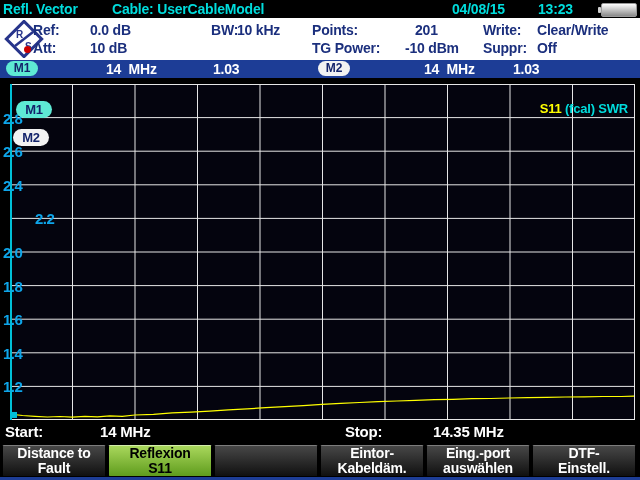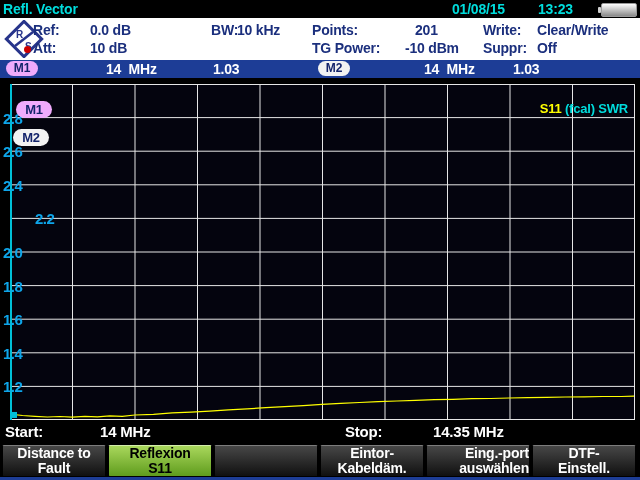--- a/index.html
+++ b/index.html
@@ -13,21 +13,21 @@
   #battery{left:601px;top:3px;width:34px;height:12px;background:linear-gradient(#ffffff,#8a8a8a);
            border:1px solid #9a9a9a;border-radius:2px;}
   #battery::before{content:"";position:absolute;left:-4px;top:3px;width:3px;height:6px;background:#cfcfcf;border-radius:1px;}
   
   #settings{left:0;top:18px;width:640px;height:42px;background:#ffffff;}
   .set-txt{color:#1b2f7d;font-size:14px;white-space:pre;}
   #att-bullet{left:24px;top:46px;width:7px;height:7px;border-radius:50%;background:#cc0000;}
   
   #markerbar{left:0;top:60px;width:640px;height:18px;background:#1d3d96;}
   .mk-oval{height:15px;border-radius:8px;color:#14246b;font-size:12px;text-align:center;line-height:15px;}
-  .mk-red{background:#f0abfc;}
+  .mk-red{background:#5eead4;}
   .mk-white{background:#f2f2f2;}
   .mk-txt{color:#ffffff;font-size:14px;top:1px;white-space:pre;}
   
   #graph{left:10px;top:84px;width:625px;height:336px;}
   .ylabel{position:absolute;color:#0ea5e9;font-size:15px;letter-spacing:-0.5px;width:34px;}
   .g-oval{position:absolute;width:36px;height:17px;border-radius:9px;font-size:13px;text-align:center;line-height:17px;color:#14246b;z-index:5;}
   #s11title{right:7px;top:2px;font-size:13px;white-space:pre;}
   .ttl-s11{color:#ffff00;} .ttl-rest{color:#00dcdc;}
   
   #axisbar{left:0;top:420px;width:564px;height:24px;background:#000;}
@@ -41,21 +41,22 @@
   .softkey.selected{background:linear-gradient(#a9d75c,#5f9c1d);color:#000;border-top:1px solid #d3ecab;}
   #bottomstrip{left:0;top:477px;width:640px;height:3px;background:#1d3d96;}
 </style>
 </head>
 <body>
 
 <div id="screen">
 
   <div class="abs" id="header">
     <span class="abs hdr-txt" style="left:3px;">Refl. Vector</span>
-    <span class="abs hdr-txt" style="left:452px;">01/08/15</span>
+    <span class="abs hdr-txt" style="left:112px;">Cable: UserCableModel</span>
+    <span class="abs hdr-txt" style="left:452px;">04/08/15</span>
     <span class="abs hdr-txt" style="left:538px;">13:23</span>
     <div class="abs" id="battery"></div>
   </div>
 
   <div class="abs" id="settings">
     <svg class="abs" style="left:4px;top:2px;" width="40" height="38" viewBox="0 0 40 38">
       <rect x="7.5" y="6.5" width="25" height="25" transform="rotate(45 20 19)" fill="#ffffff" stroke="#27348b" stroke-width="3"></rect>
       <line x1="11" y1="26" x2="29" y2="12" stroke="#27348b" stroke-width="2.5"></line>
       <text x="12" y="18" font-size="10" font-weight="bold" fill="#27348b" font-family="Liberation Sans, sans-serif">R</text>
       <text x="21" y="30" font-size="10" font-weight="bold" fill="#27348b" font-family="Liberation Sans, sans-serif">S</text>
@@ -138,20 +139,20 @@
   </div>
 
   <div class="abs" id="softkeys">
       <div class="softkey" style="left: 2px;">Distance to
 Fault</div>
       <div class="softkey selected" style="left: 108px;">Reflexion
 S11</div>
       <div class="softkey" style="left: 214px;"></div>
       <div class="softkey" style="left: 320px;">Eintor-
 Kabeldäm.</div>
-      <div class="softkey" style="left: 426px; text-align: right;">Eing.-port
+      <div class="softkey" style="left: 426px;">Eing.-port
 auswählen</div>
       <div class="softkey" style="left: 532px;">DTF-
 Einstell.</div>
     </div>
   <div class="abs" id="bottomstrip"></div>
 
 </div>
 
 </body></html>

